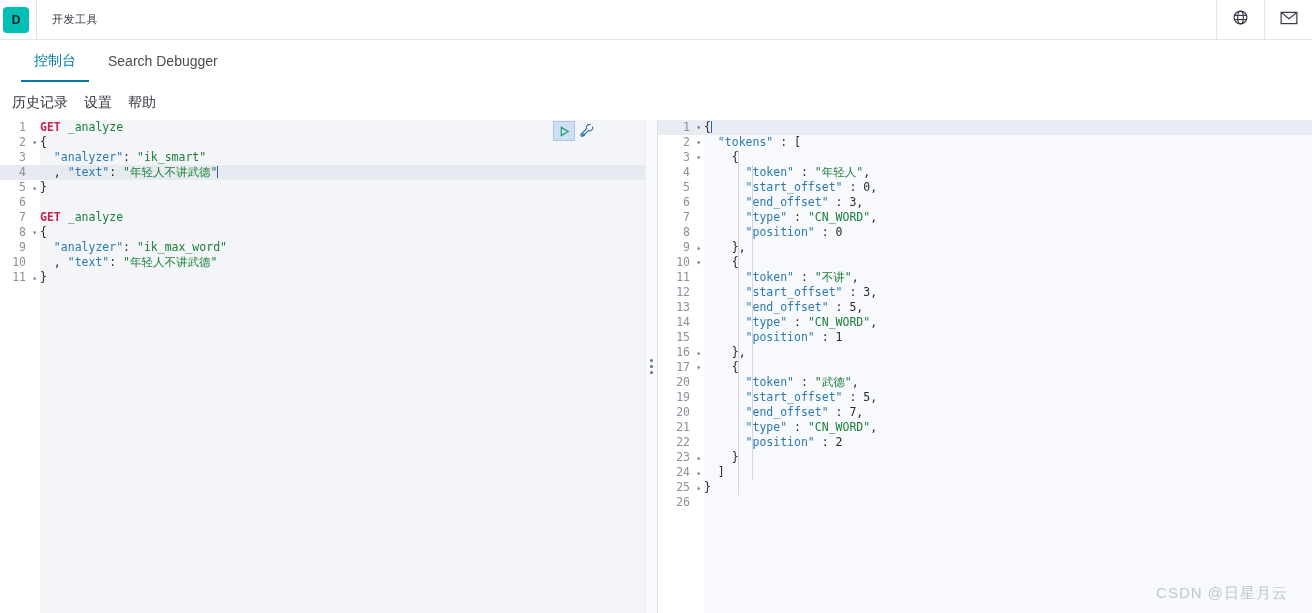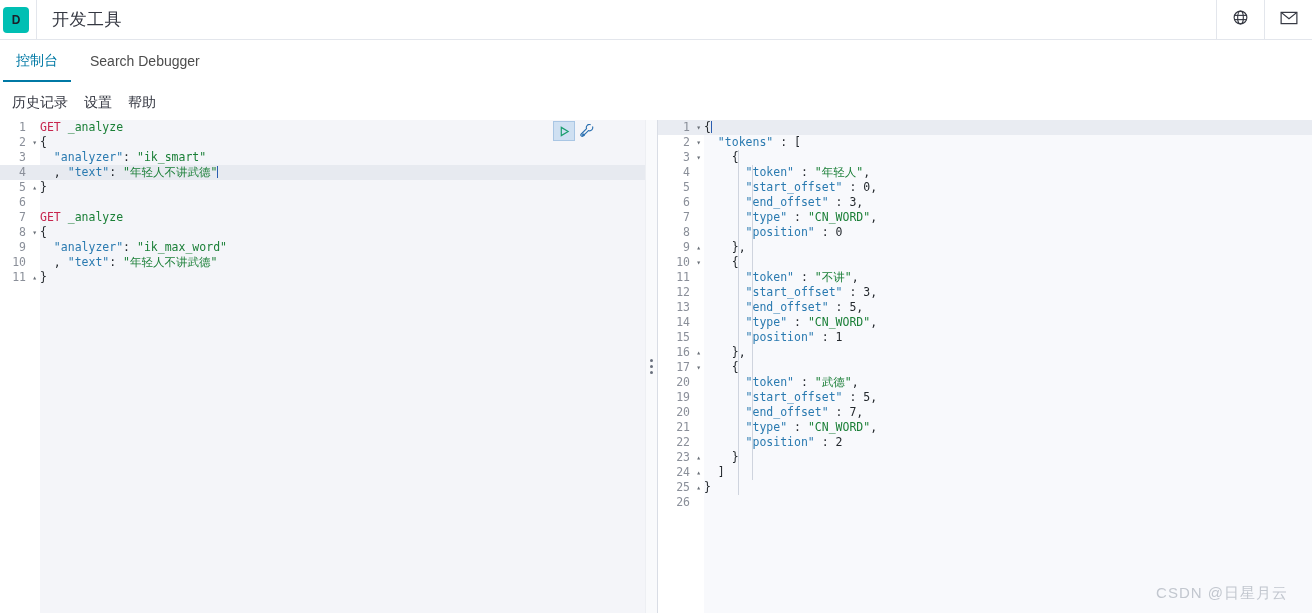--- a/index.html
+++ b/index.html
@@ -40,21 +40,21 @@
   }
   .header-divider {
     width: 1px;
     height: 40px;
     background: #e3e6ec;
     margin-left: 7px;
     flex: 0 0 auto;
   }
   .app-title {
     margin-left: 15px;
-    font-size: 17px;
+    font-size: 11px;
     color: #343741;
     letter-spacing: 0.5px;
     text-align: right;
   }
   .header-spacer { flex: 1 1 auto; }
   .header-icon-cell {
     width: 48px;
     height: 40px;
     display: flex;
     align-items: center;
@@ -65,21 +65,21 @@
 
   
   .tabs {
     position: absolute;
     top: 40px; left: 0;
     width: 1036px;
     height: 42px;
     background: #ffffff;
     display: flex;
     align-items: flex-end;
-    padding-left: 0;
+    padding-left: 18px;
   }
   .tab {
     height: 42px;
     display: flex;
     align-items: center;
     padding: 0 16px;
     font-size: 14px;
     color: #4c4c4c;
     position: relative;
     white-space: nowrap;
@@ -212,21 +212,21 @@
     right: 3px;
     top: 0;
     font-size: 8px;
     color: #6a7078;
     line-height: 15px;
   }
   .hl-line { background: #e7eaf0; }
   .hl-line-r { background: #e9ecf2; }
 
   
-  .k-method { color: #c7254e; }
+  .k-method { color: #c7254e; font-weight: bold; }
   .k-path   { color: #1a7f37; text-align: right; }
   .k-key    { color: #2a7ab0; }
   .k-str    { color: #1a7f37; }
   .k-num    { color: #24292e; }
   .k-punct  { color: #24292e; }
   .k-brace  { color: #24292e; }
 
   .caret {
     display: inline-block;
     width: 1px;

